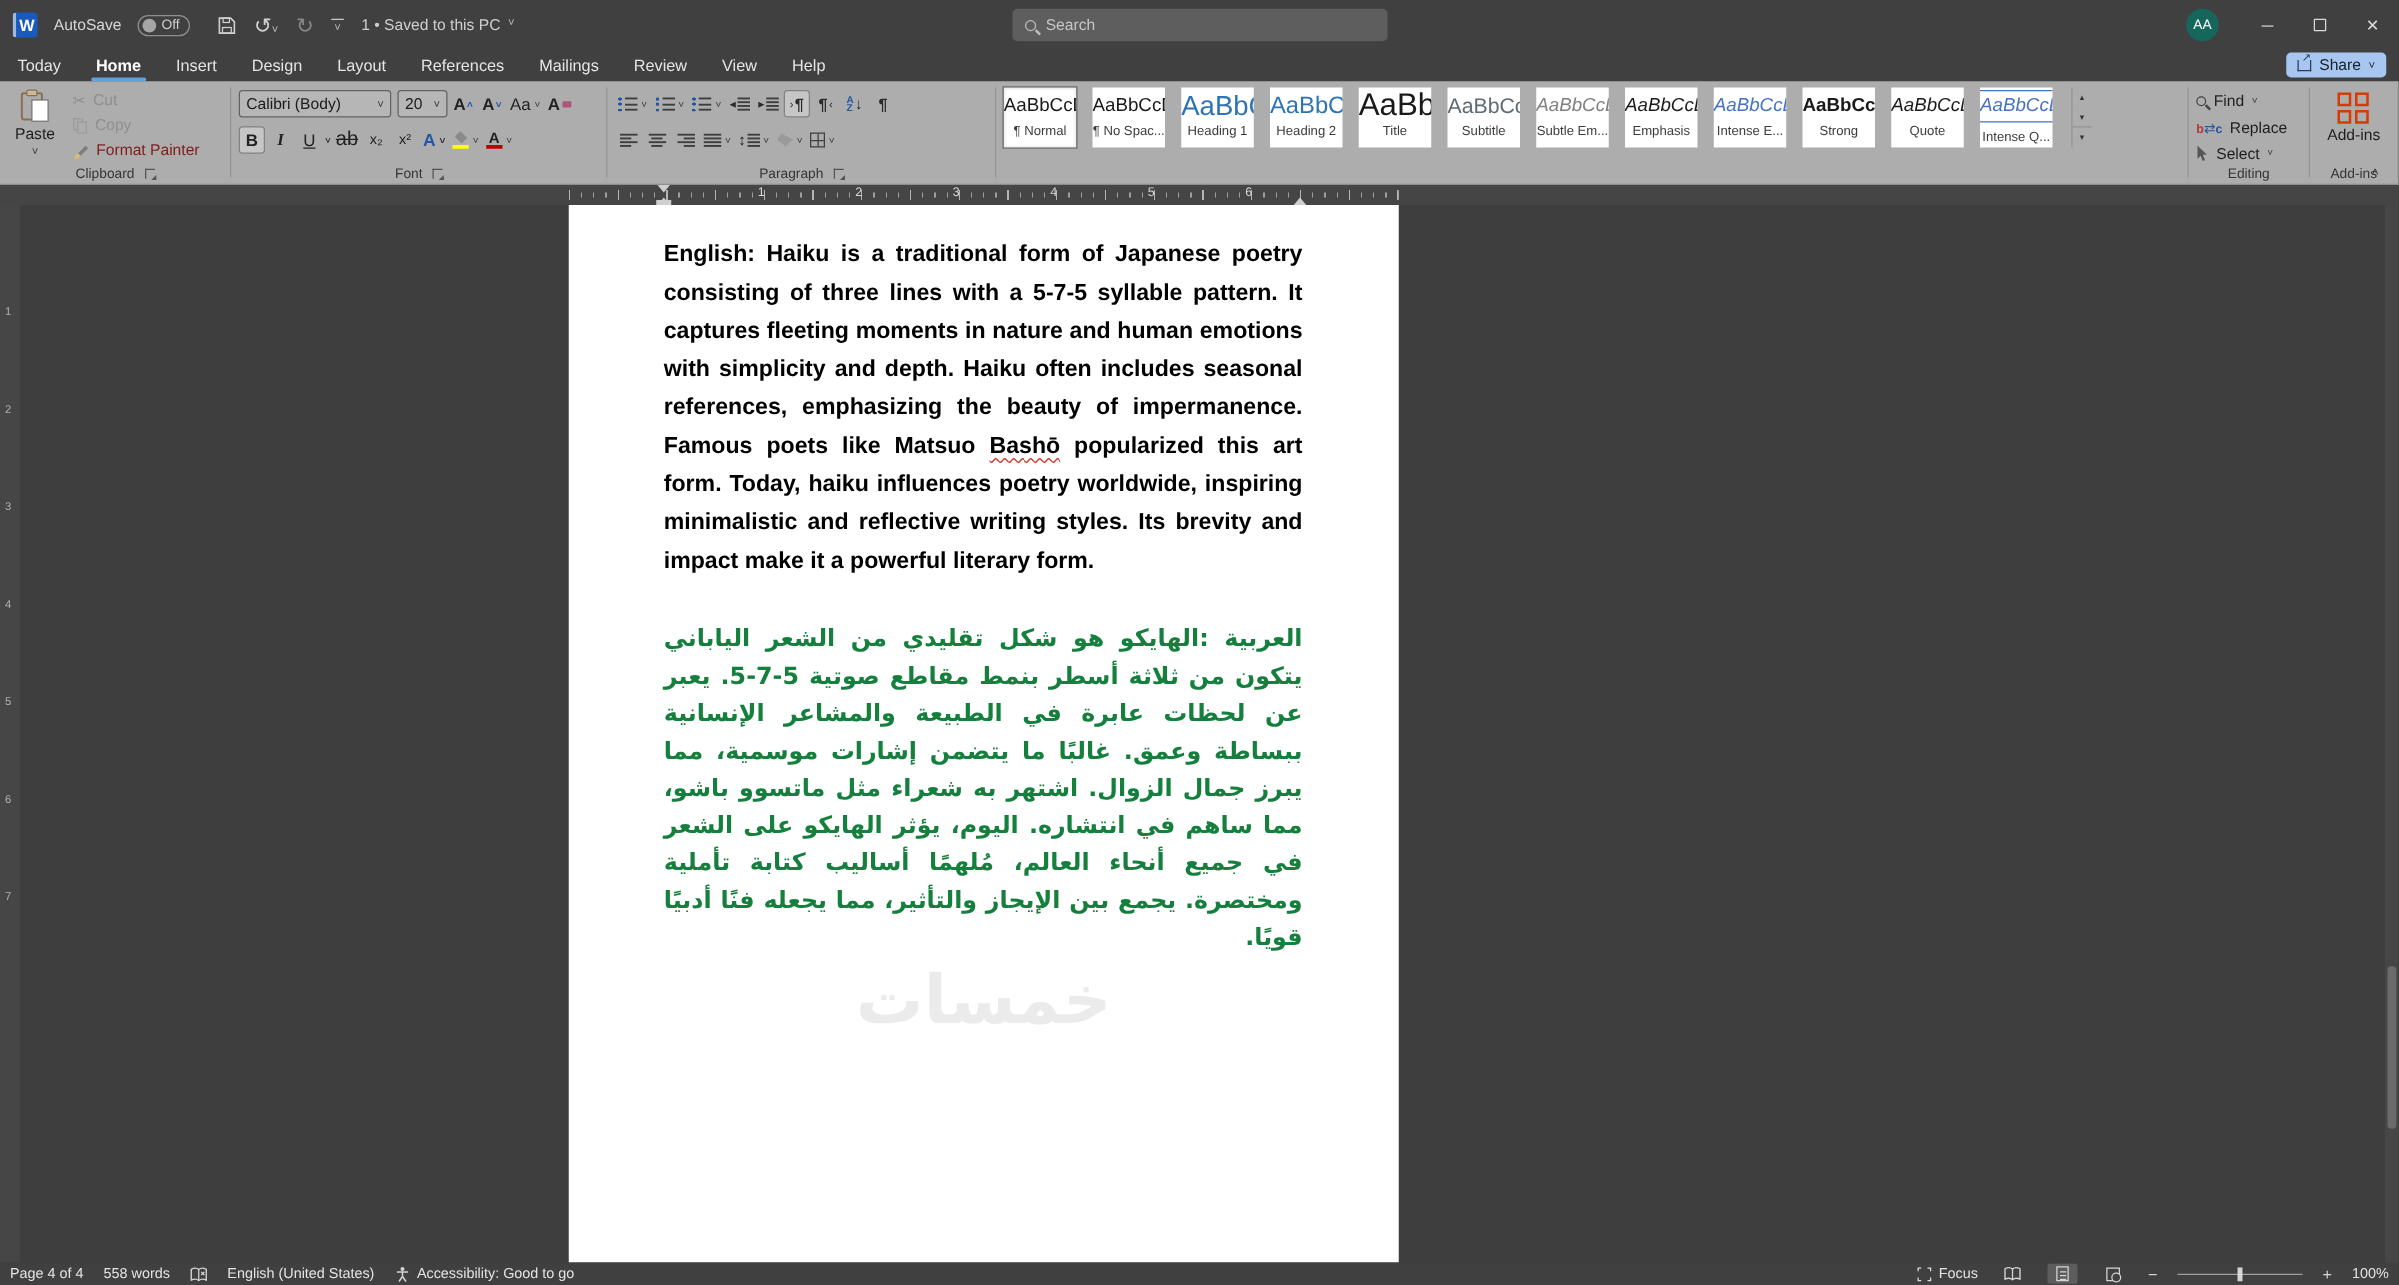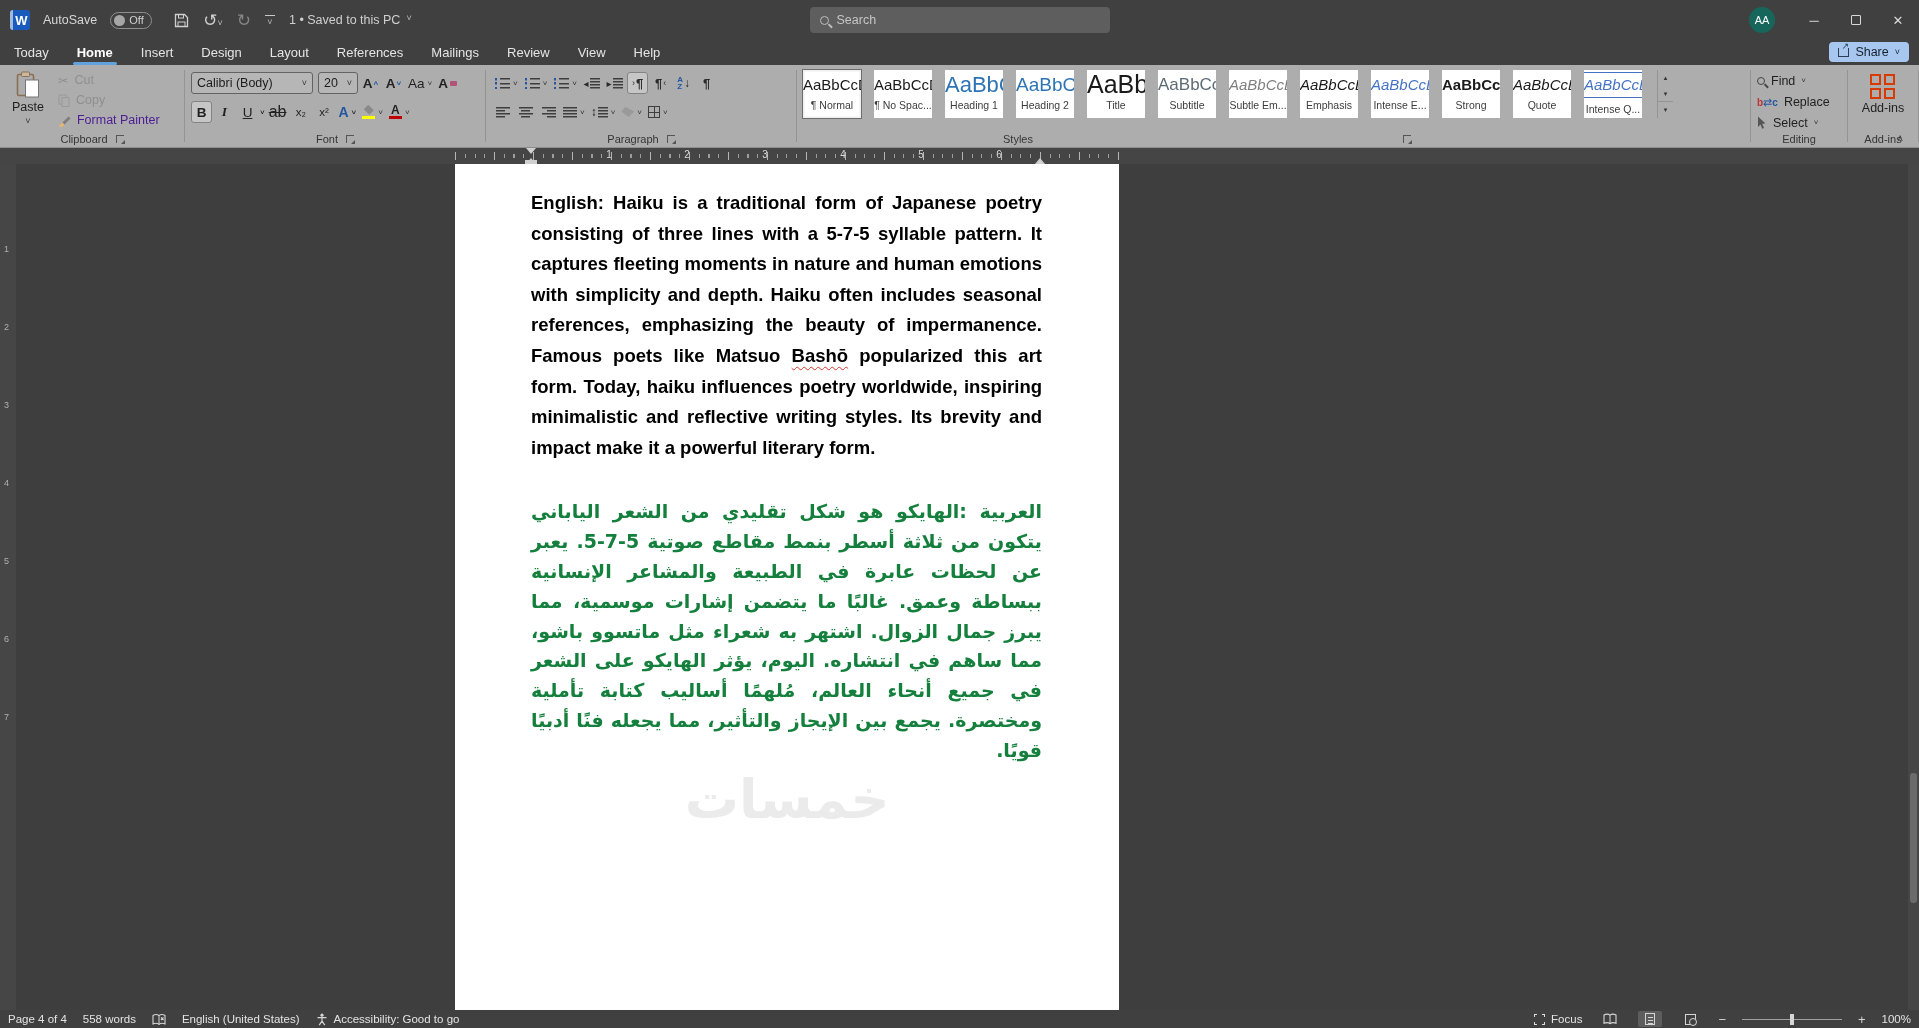--- a/index.html
+++ b/index.html
@@ -37,21 +37,21 @@
 
 .ribbon{height:83px;background:#adadad;display:flex;position:relative;border-bottom:1px solid #8e8e8e}
 .rsep{width:1px;background:#949494;margin:5px 0}
 .rg{display:flex;flex-direction:column;padding:4px 6px 0}
 .rg-body{flex:1;display:flex}
 .rg-label{height:17px;font-size:11px;color:#353535;display:flex;align-items:center;justify-content:center;gap:8px}
 .launcher{width:8px;height:8px;border-top:1px solid #555;border-left:1px solid #555;position:relative}
 .launcher::after{content:"";position:absolute;right:-1px;bottom:-1px;border:2.5px solid transparent;border-right-color:#555;border-bottom-color:#555}
 .bigbtn{display:flex;flex-direction:column;align-items:center;justify-content:flex-start;gap:2px;font-size:12.5px;color:#1f1f1f;padding:2px 6px}
 .smallcol{display:flex;flex-direction:column;justify-content:flex-start;gap:4px;margin-left:8px;padding-top:3px}
-.srow{display:flex;align-items:center;gap:6px;height:16px;font-size:12.5px;color:#4c1d95;white-space:nowrap}
+.srow{display:flex;align-items:center;gap:6px;height:16px;font-size:12.5px;color:#7f1d1d;white-space:nowrap}
 .srow.dis{color:#8f8f8f}
 .fp-brush{flex:0 0 auto}
 .rows2{display:flex;flex-direction:column;gap:5px;padding-top:2px}
 .rrow{display:flex;align-items:center;gap:2px;height:24px}
 .combo{height:22px;background:#b6b6b6;border:1px solid #636363;border-radius:3px;display:flex;align-items:center;justify-content:space-between;padding:0 5px;font-size:12.5px;color:#1b1b1b;gap:6px}
 .cchev{font-size:9px;color:#333}
 .sb{height:22px;min-width:21px;padding:0 2px;display:inline-flex;align-items:center;justify-content:center;font-size:13.5px;color:#222;gap:1px;position:relative}
 .sb .dd{font-size:8px;color:#333;margin-left:2px}
 .on{background:#c6c6c6;border:1px solid #838383;border-radius:3px}
 .bold-b{font-weight:bold}
@@ -461,24 +461,20 @@
             <span class="n">Quote</span>
           </div>
         <div class="card st-iq"><span class="s">AaBbCcD</span><span class="n">Intense Q...</span></div>
         <div class="gstrip">
             <span>▴</span>
             <span>▾</span>
             <span>▾</span>
           </div>
       </div>
     </div>
-    <div class="rg-label" style="justify-content:flex-start;padding-left:200px;gap:370px">
-      <span>Styles</span>
-      <span class="launcher"></span>
-    </div>
   </div>
   <div class="rsep"></div>
 
   <div class="rg" style="width:96px">
     <div class="rg-body">
       <div class="smallcol" style="margin-left:0">
         <div class="erow">
             <span class="findmag"></span>
             <span>Find</span>
             <span class="dd" style="font-size:8px;color:#333">˅</span>

